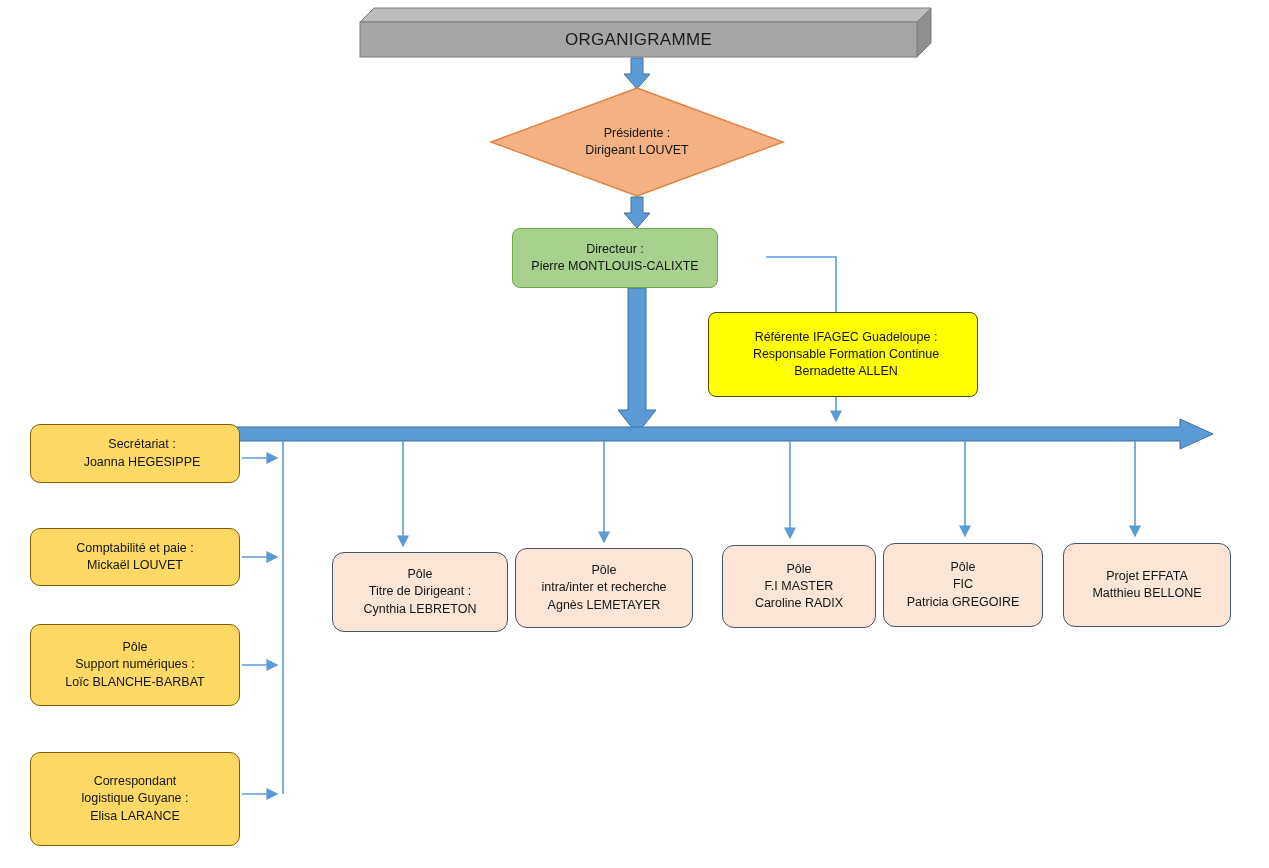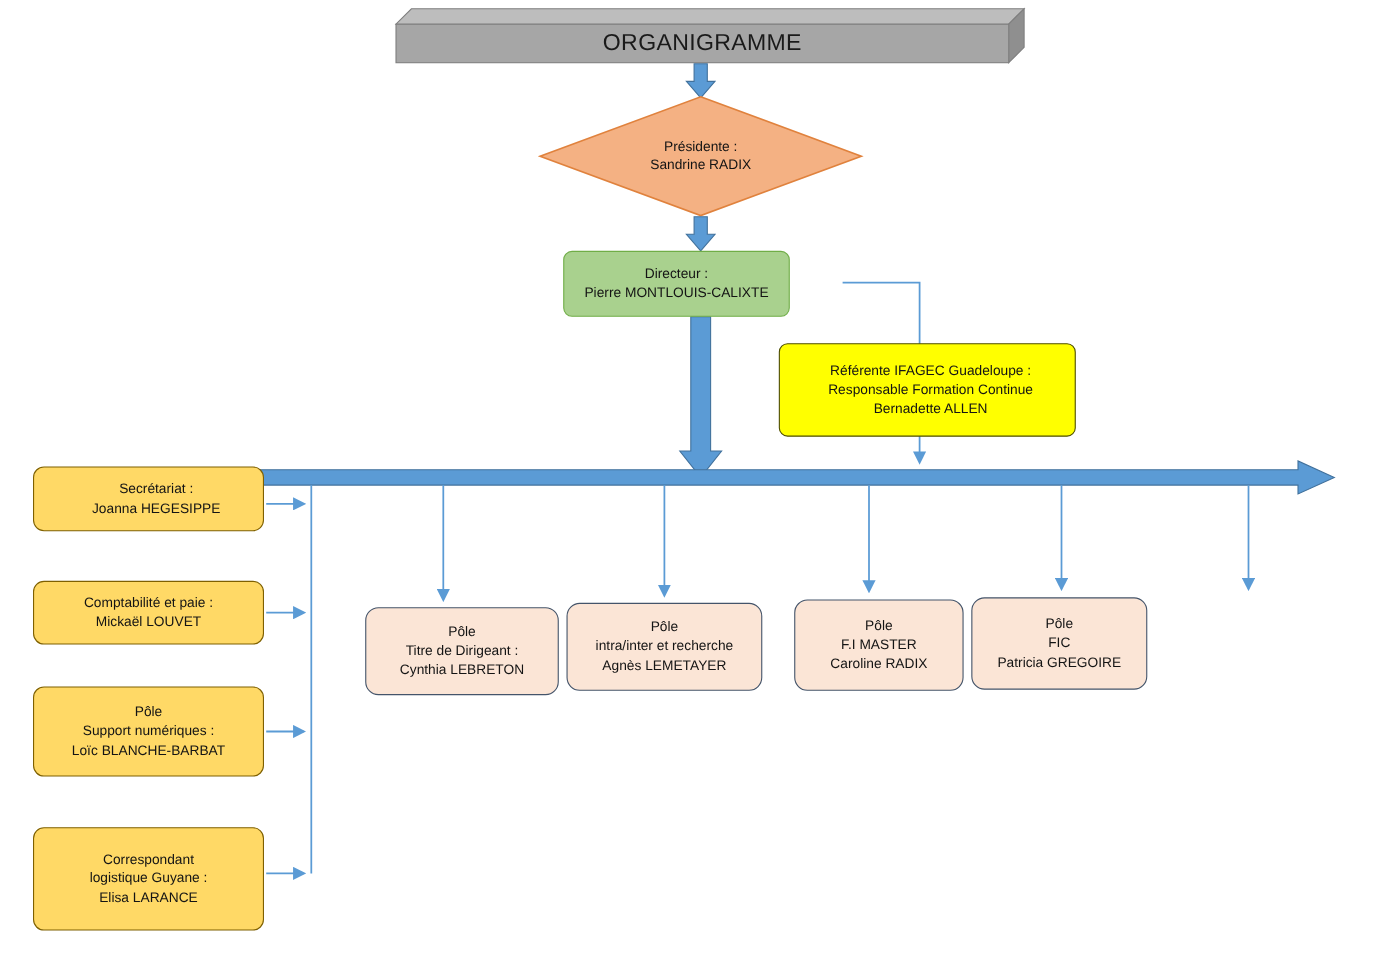--- a/index.html
+++ b/index.html
@@ -11,21 +11,21 @@
   .node{
     position:absolute;z-index:2;display:flex;align-items:center;justify-content:center;
     text-align:center;white-space:pre-line;font-size:12.5px;line-height:1.38;color:#141414;
     box-sizing:border-box;padding:3px 6px;
   }
   .gold{background:#ffd966;border:1.2px solid #7f6000;border-radius:10px;}
   .peach{background:#fbe5d6;border:1.5px solid #44546a;border-radius:12px;}
   .green{background:#a9d18e;border:1.5px solid #70ad47;border-radius:8px;}
   .yellow{background:#ffff00;border:1.2px solid #4d4d00;border-radius:8px;}
   .plain{background:transparent;border:none;}
-  .title-label{font-size:21px;letter-spacing:.3px;color:#1a1a1a;}
+  .title-label{font-size:17px;letter-spacing:.3px;color:#1a1a1a;}
 </style>
 </head>
 <body>
 
 <div class="stage">
 
   <svg class="layer" width="1269" height="868" viewBox="0 0 1269 868">
     <defs>
       <marker id="ah" viewBox="0 0 10 10" refX="8" refY="5" markerWidth="7.5" markerHeight="7.5" orient="auto-start-reverse">
         <path d="M0,0 L10,5 L0,10 z" fill="#5b9bd5"></path>
@@ -58,21 +58,21 @@
     <path d="M403,441 L403,545" fill="none" stroke="#5b9bd5" stroke-width="1.6" marker-end="url(#ah)"></path>
     <path d="M604,441 L604,541" fill="none" stroke="#5b9bd5" stroke-width="1.6" marker-end="url(#ah)"></path>
     <path d="M790,441 L790,537" fill="none" stroke="#5b9bd5" stroke-width="1.6" marker-end="url(#ah)"></path>
     <path d="M965,441 L965,535" fill="none" stroke="#5b9bd5" stroke-width="1.6" marker-end="url(#ah)"></path>
     <path d="M1135,441 L1135,535" fill="none" stroke="#5b9bd5" stroke-width="1.6" marker-end="url(#ah)"></path>
   </svg>
 
   <div class="node plain title-label" style="left:360px;top:22px;width:557px;height:35px;">ORGANIGRAMME</div>
 
   <div class="node plain" style="left:507px;top:116px;width:260px;height:52px;">Présidente :
-Sandrine RADIX</div>
+Dirigeant LOUVET</div>
 
   <div class="node green" style="left:512px;top:228px;width:206px;height:60px;">Directeur :
 Pierre MONTLOUIS-CALIXTE</div>
 
   <div class="node yellow" style="left:708px;top:312px;width:270px;height:85px;padding-left:12px;">Référente IFAGEC Guadeloupe :
 Responsable Formation Continue
 Bernadette ALLEN</div>
 
   <div class="node gold" style="left:30px;top:424px;width:210px;height:59px;padding-left:20px;">Secrétariat :
 Joanna HEGESIPPE</div>
@@ -90,14 +90,16 @@
 Cynthia LEBRETON</div>
   <div class="node peach" style="left:515px;top:548px;width:178px;height:80px;">Pôle
 intra/inter et recherche
 Agnès LEMETAYER</div>
   <div class="node peach" style="left:722px;top:545px;width:154px;height:83px;">Pôle
 F.I MASTER
 Caroline RADIX</div>
   <div class="node peach" style="left:883px;top:543px;width:160px;height:84px;">Pôle
 FIC
 Patricia GREGOIRE</div>
+  <div class="node peach" style="left:1063px;top:543px;width:168px;height:84px;">Projet EFFATA
+Matthieu BELLONE</div>
 
 </div>
 
 </body></html>

